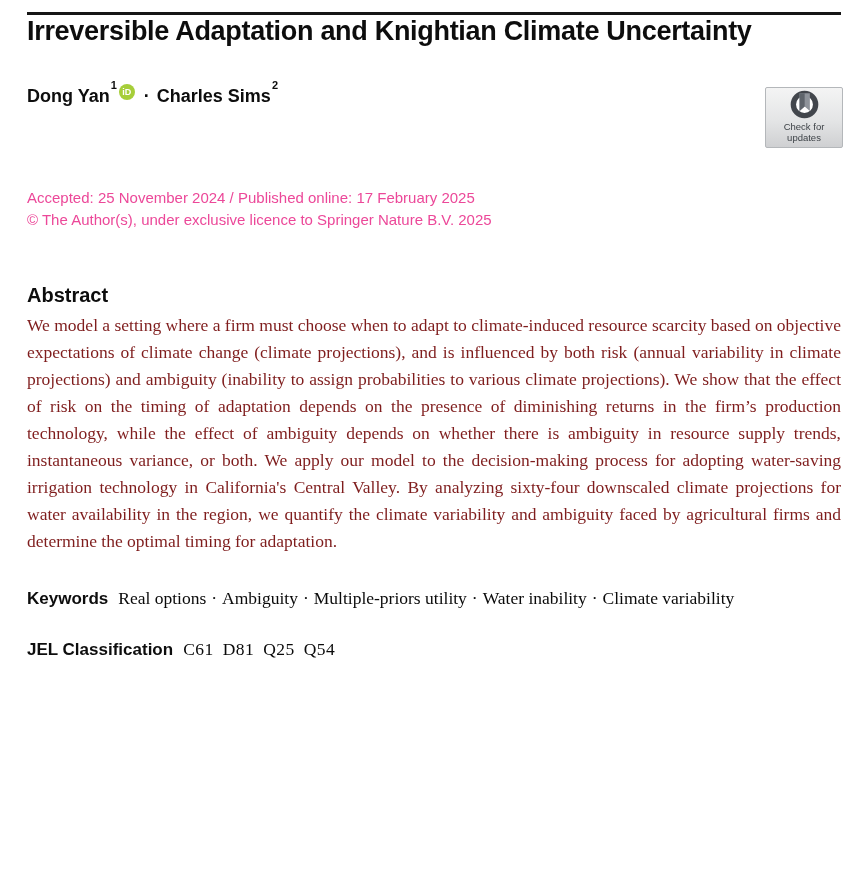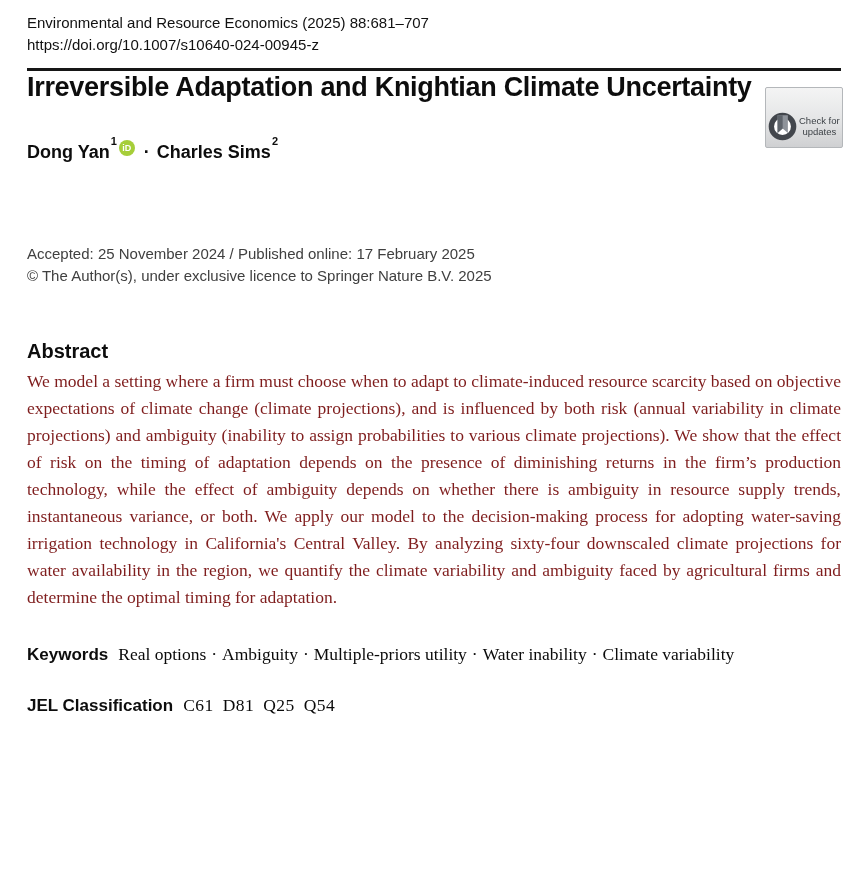--- a/index.html
+++ b/index.html
@@ -35,24 +35,24 @@
   .crossmark-badge {
     position: absolute;
     top: 87px;
     right: 25px;
     width: 78px;
     height: 61px;
     background: linear-gradient(180deg, #f4f4f4 0%, #e4e5e6 55%, #cfd0d2 100%);
     border: 1px solid #b4b7ba;
     border-radius: 2px;
     display: flex;
-    flex-direction: row;
+    flex-direction: column;
     align-items: center;
     justify-content: flex-start;
-    padding-top: 17px;
+    padding-top: 0;
     cursor: pointer;
   }
   .crossmark-badge svg { display: block; }
   .crossmark-text {
     font-size: 9.5px;
     line-height: 10.5px;
     color: #3d4247;
     text-align: center;
     margin-top: 1px;
   }
@@ -100,21 +100,21 @@
     text-align: center;
   }
   .author-sep {
     margin: 0 7px;
     font-weight: bold;
   }
   .dates-block {
     margin-top: 80px;
     font-size: 15px;
     line-height: 22px;
-    color: #404040;
+    color: #ec4899;
   }
   .abstract-heading {
     margin-top: 53px;
     font-size: 20px;
     font-weight: bold;
     color: #0d0d0d;
     font-family: "Liberation Sans", sans-serif;
   }
   .abstract-text {
     margin-top: 5px;
@@ -145,24 +145,20 @@
     font-size: 17.5px;
     color: #0a0a0a;
   }
   .jel-block .codes { letter-spacing: 0.5px; word-spacing: 4px; }
 </style>
 </head>
 <body>
 
 <div class="page">
 
-  <div class="journal-header">
-    <div>Environmental and Resource Economics (2025) 88:681–707</div>
-    <a class="doi-link">https://doi.org/10.1007/s10640-024-00945-z</a>
-  </div>
 
   <hr class="top-rule">
 
   <div class="crossmark-badge">
     <span>
       <svg width="33" height="33" viewBox="0 0 40 40">
         <circle cx="20" cy="20" r="13.5" fill="#ffffff" stroke="#42464c" stroke-width="6.5"></circle>
         <polygon points="14,6.5 26.5,6.5 26.5,28 20.2,22.3 14,28" fill="#8e939a"></polygon>
         <polygon points="14,6.5 20.2,6.5 20.2,22.3 14,28" fill="#5e646b"></polygon>
       </svg>

